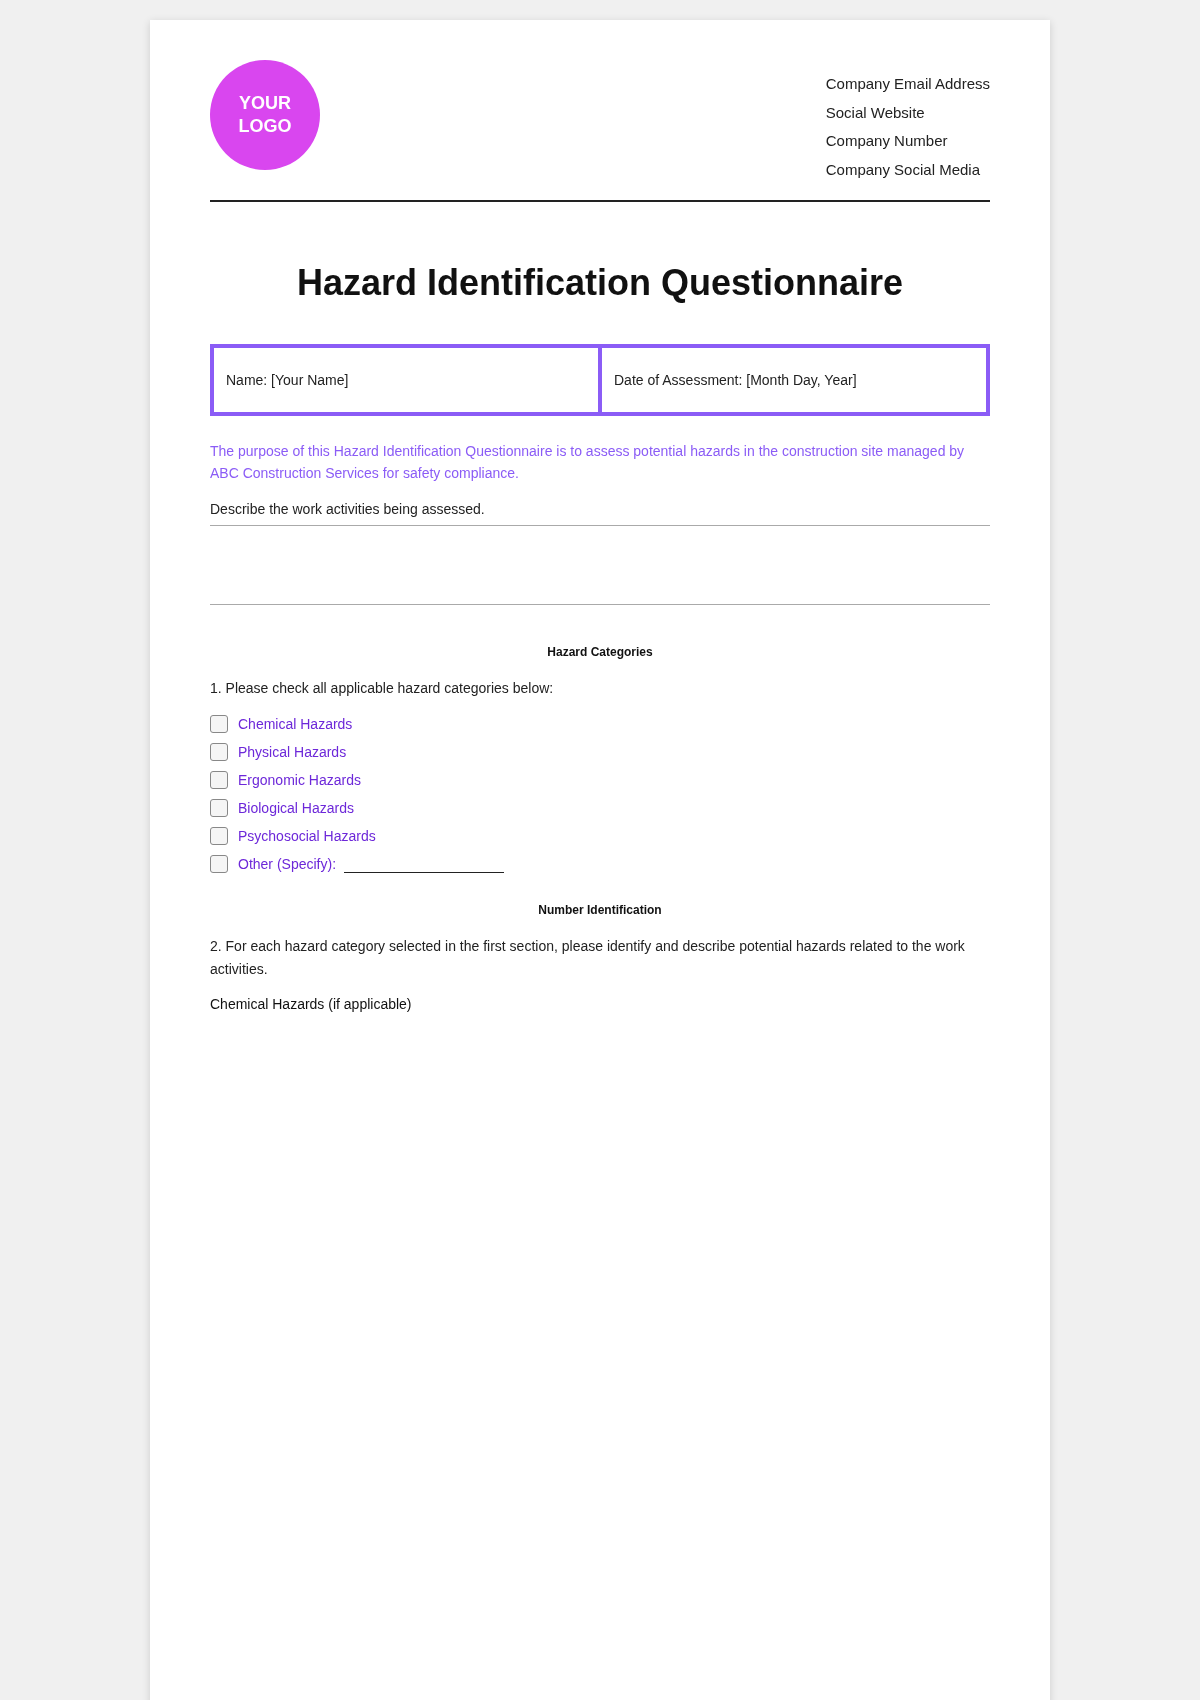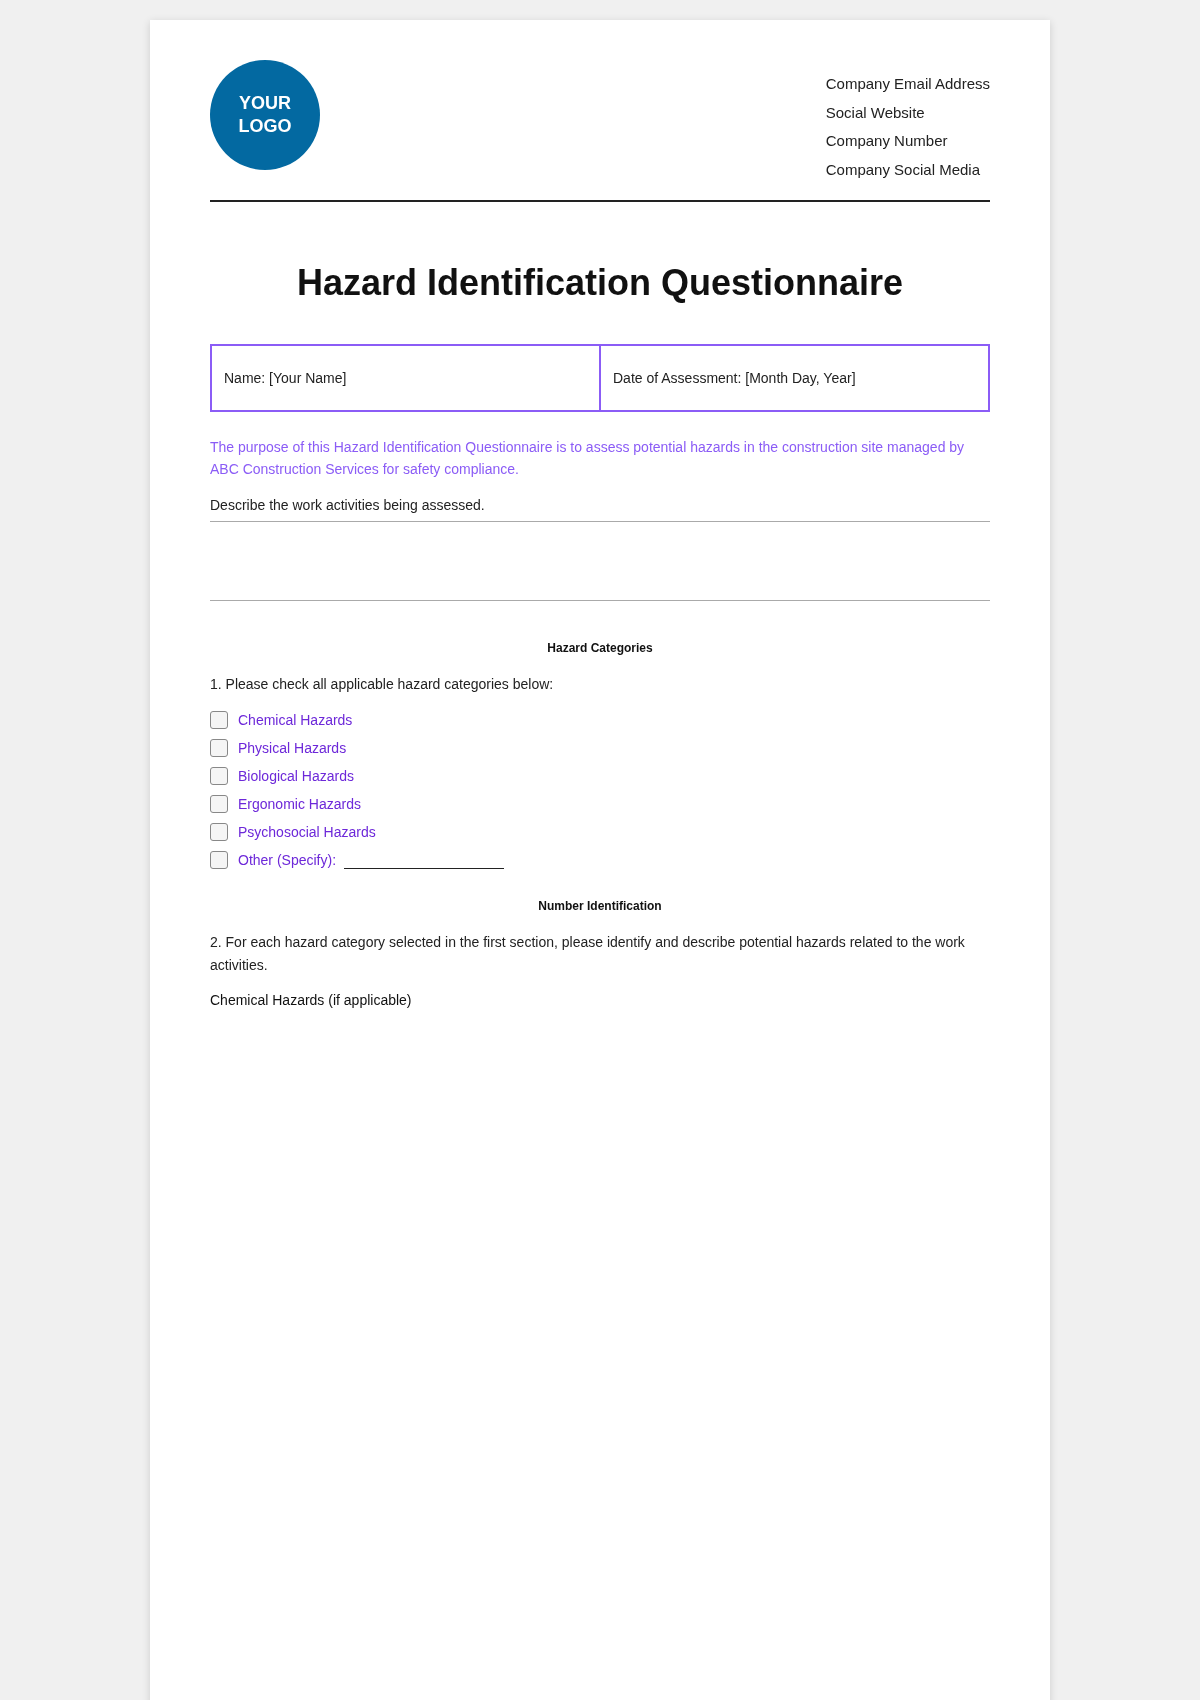--- a/index.html
+++ b/index.html
@@ -20,21 +20,21 @@
     
     .header {
       display: flex;
       justify-content: space-between;
       align-items: flex-start;
       margin-bottom: 16px;
     }
     .logo-circle {
       width: 110px;
       height: 110px;
-      background: #0369a1;
+      background: #d946ef;
       border-radius: 50%;
       display: flex;
       flex-direction: column;
       align-items: center;
       justify-content: center;
       color: #ffffff;
       font-size: 18px;
       font-weight: bold;
       line-height: 1.3;
       text-align: center;
@@ -59,21 +59,21 @@
       text-align: center;
       margin-bottom: 40px;
     }
     
     .info-table {
       width: 100%;
       border-collapse: collapse;
       margin-bottom: 24px;
     }
     .info-table td {
-      border: 2px solid #8b5cf6;
+      border: 4px solid #8b5cf6;
       padding: 24px 12px;
       font-size: 14px;
       color: #222;
       width: 50%;
     }
     
     .body-text {
       font-size: 14px;
       color: #8b5cf6;
       line-height: 1.6;
@@ -186,28 +186,28 @@
     <li>
       <span class="checkbox-icon"></span>
       <span>Chemical Hazards</span>
     </li>
     <li>
       <span class="checkbox-icon"></span>
       <span>Physical Hazards</span>
     </li>
     <li>
       <span class="checkbox-icon"></span>
+      <span>Ergonomic Hazards</span>
+    </li>
+    <li>
+      <span class="checkbox-icon"></span>
       <span>Biological Hazards</span>
     </li>
     <li>
       <span class="checkbox-icon"></span>
-      <span>Ergonomic Hazards</span>
-    </li>
-    <li>
-      <span class="checkbox-icon"></span>
       <span>Psychosocial Hazards</span>
     </li>
     <li>
       <span class="checkbox-icon"></span>
       <span>Other (Specify): <span class="underline-blank">&nbsp;</span></span>
     </li>
   </ul>
 
   <div class="section-heading">Number Identification</div>
 

